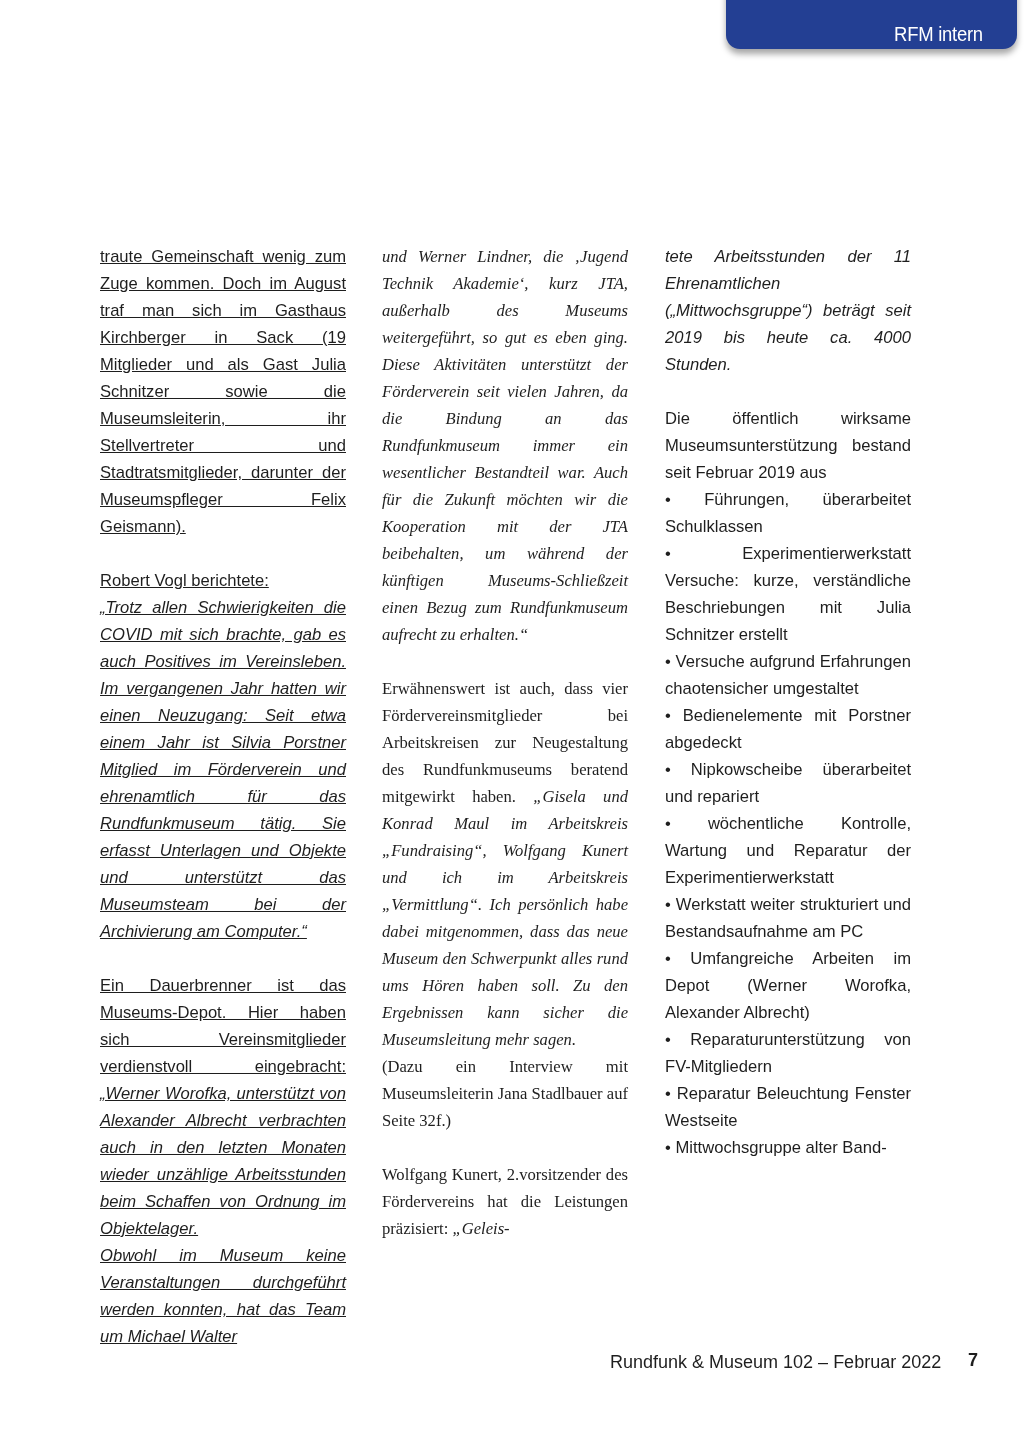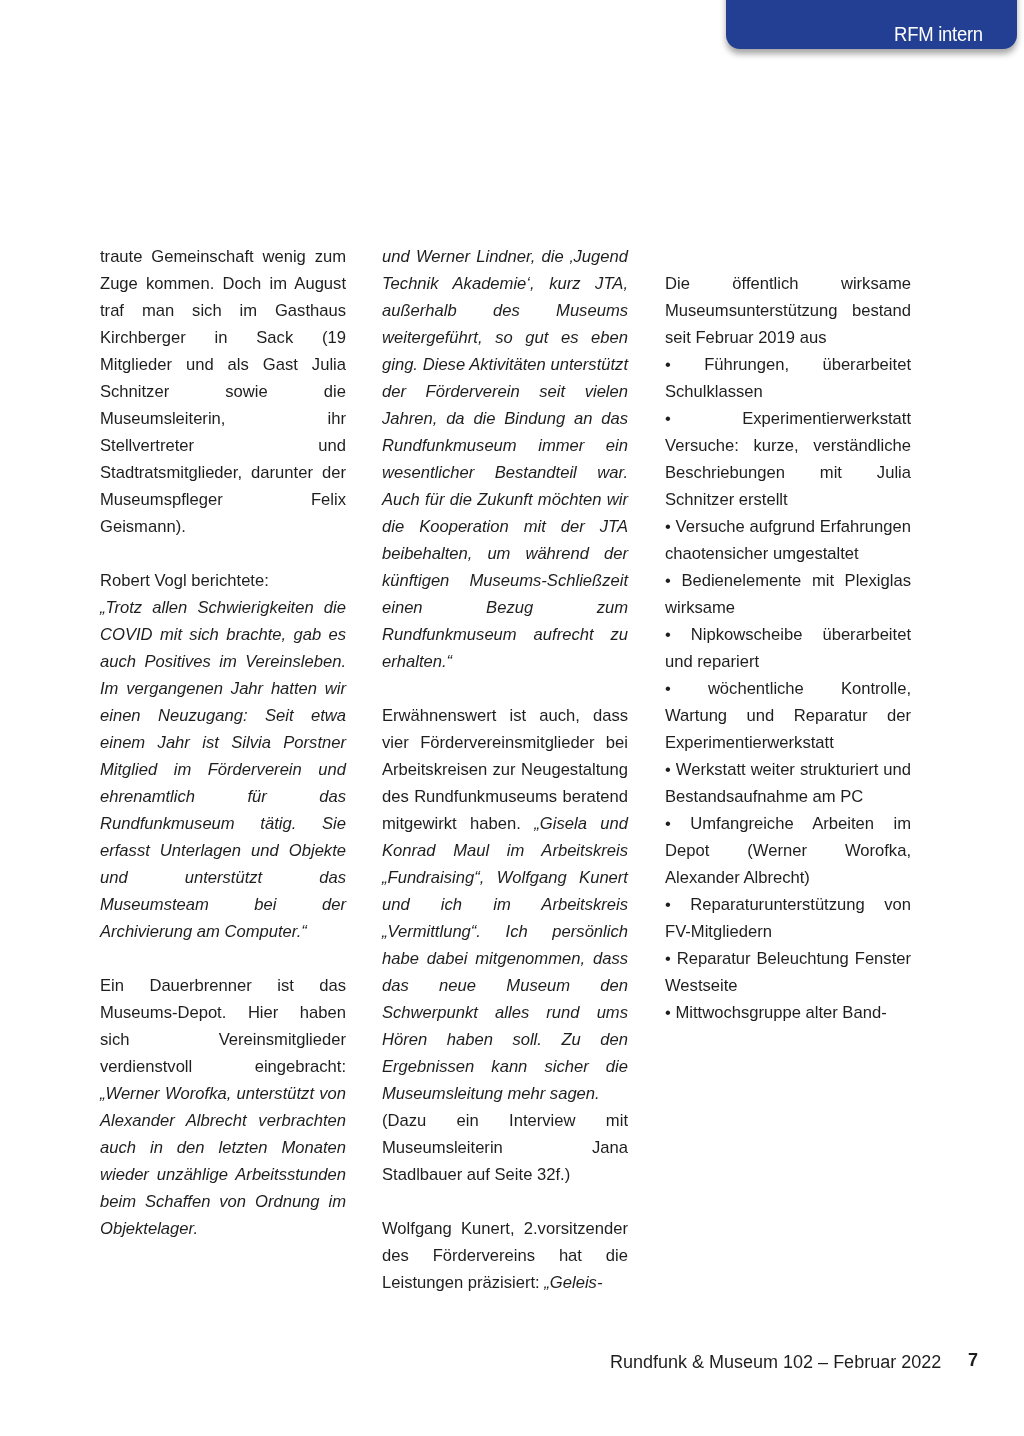--- a/index.html
+++ b/index.html
@@ -15,22 +15,22 @@
     font-family: "Liberation Sans", sans-serif; font-size: 21px; letter-spacing: -0.3px;
     transform: scaleX(0.88); transform-origin: right bottom;
   }
   .col {
     position: absolute; top: 243px; width: 246px;
     font-size: 16.6px; line-height: 27px; text-align: justify;
     hyphens: manual;
   }
   .col p { margin: 0; }
   .col .gap { height: 27px; }
-  .col1 { left: 100px; }
-  .col2 { left: 382px; }
+  .col1 { left: 100px; text-decoration: underline; }
+  .col2 { left: 382px; font-family: Liberation Serif, serif; }
   .col3 { left: 665px; }
   .it { font-style: italic; }
   .bullet { margin: 0; }
   .footer {
     position: absolute; top: 1352px; left: 610px; font-size: 18px; color: #1e1e1e;
   }
   .pagenum {
     position: absolute; top: 1350px; left: 968px; font-size: 18px; font-weight: bold; color: #1e1e1e;
   }
 </style>
@@ -41,39 +41,41 @@
   <span>RFM intern</span>
 </div>
 
 <div class="col col1">
   <p>traute Gemeinschaft wenig zum Zuge kommen. Doch im August traf man sich im Gasthaus Kirchberger in Sack (19 Mitglieder und als Gast Julia Schnitzer sowie die Museumsleiterin, ihr Stellvertreter und Stadtratsmitglieder, darunter der Museumspfleger Felix Geismann).</p>
   <div class="gap"></div>
   <p>Robert Vogl berichtete:</p>
   <p class="it">„Trotz allen Schwierigkeiten die COVID mit sich brachte, gab es auch Positives im Vereinsleben. Im vergangenen Jahr hatten wir einen Neuzugang: Seit etwa einem Jahr ist Silvia Porstner Mitglied im Förderverein und ehrenamtlich für das Rundfunkmuseum tätig. Sie erfasst Unterlagen und Objekte und unterstützt das Museumsteam bei der Archivierung am Computer.“</p>
   <div class="gap"></div>
   <p><span>Ein Dauerbrenner ist das Museums-Depot. Hier haben sich Vereinsmitglieder verdienstvoll eingebracht: </span><span class="it">„Werner Worofka, unterstützt von Alexander Albrecht verbrachten auch in den letzten Monaten wieder unzählige Arbeitsstunden beim Schaffen von Ordnung im Objektelager.</span></p>
+  <p class="it">Obwohl im Museum keine Veranstaltungen durchgeführt werden konnten, hat das Team um Michael Walter</p>
 </div>
 
 <div class="col col2">
   <p class="it">und Werner Lindner, die ‚Jugend Technik Akademie‘, kurz JTA, außerhalb des Museums weitergeführt, so gut es eben ging. Diese Aktivitäten unterstützt der Förderverein seit vielen Jahren, da die Bindung an das Rundfunkmuseum immer ein wesentlicher Bestandteil war. Auch für die Zukunft möchten wir die Kooperation mit der JTA beibehalten, um während der künftigen Museums-Schließzeit einen Bezug zum Rundfunkmuseum aufrecht zu erhalten.“</p>
   <div class="gap"></div>
   <p><span>Erwähnenswert ist auch, dass vier Fördervereinsmitglieder bei Arbeitskreisen zur Neugestaltung des Rundfunkmuseums beratend mitgewirkt haben. </span><span class="it">„Gisela und Konrad Maul im Arbeitskreis „Fundraising“, Wolfgang Kunert und ich im Arbeitskreis „Vermittlung“. Ich persönlich habe dabei mitgenommen, dass das neue Museum den Schwerpunkt alles rund ums Hören haben soll. Zu den Ergebnissen kann sicher die Museumsleitung mehr sagen.</span></p>
   <p>(Dazu ein Interview mit Museumsleiterin Jana Stadlbauer auf  Seite 32f.)</p>
   <div class="gap"></div>
   <p><span>Wolfgang Kunert, 2.vorsitzender des Fördervereins hat die Leistungen präzisiert: </span><span class="it">„Geleis-</span></p>
 </div>
 
 <div class="col col3">
+  <p class="it">tete Arbeitsstunden der 11 Ehrenamtlichen („Mittwochsgruppe“) beträgt seit 2019 bis heute ca. 4000 Stunden.</p>
   <div class="gap"></div>
   <p>Die öffentlich wirksame Museumsunterstützung bestand seit Februar 2019 aus</p>
   <div>
     <p class="bullet"><span>•</span> <span>Führungen, überarbeitet Schulklassen</span></p>
     <p class="bullet"><span>•</span> <span>Experimentierwerkstatt Versuche: kurze, verständliche Beschriebungen mit Julia Schnitzer erstellt</span></p>
     <p class="bullet"><span>•</span> <span>Versuche aufgrund Erfahrungen chaotensicher umgestaltet</span></p>
-    <p class="bullet"><span>•</span> <span>Bedienelemente mit Plexiglas wirksame</span></p>
+    <p class="bullet"><span>•</span> <span>Bedienelemente mit Porstner abgedeckt</span></p>
     <p class="bullet"><span>•</span> <span>Nipkowscheibe überarbeitet und repariert</span></p>
     <p class="bullet"><span>•</span> <span>wöchentliche Kontrolle, Wartung und Reparatur der Experimentierwerkstatt</span></p>
     <p class="bullet"><span>•</span> <span>Werkstatt weiter strukturiert und Bestandsaufnahme am PC</span></p>
     <p class="bullet"><span>•</span> <span>Umfangreiche Arbeiten im Depot (Werner Worofka, Alexander Albrecht)</span></p>
     <p class="bullet"><span>•</span> <span>Reparaturunterstützung von FV-Mitgliedern</span></p>
     <p class="bullet"><span>•</span> <span>Reparatur Beleuchtung Fenster Westseite</span></p>
     <p class="bullet"><span>•</span> <span>Mittwochsgruppe alter Band-</span></p>
   </div>
 </div>
 

